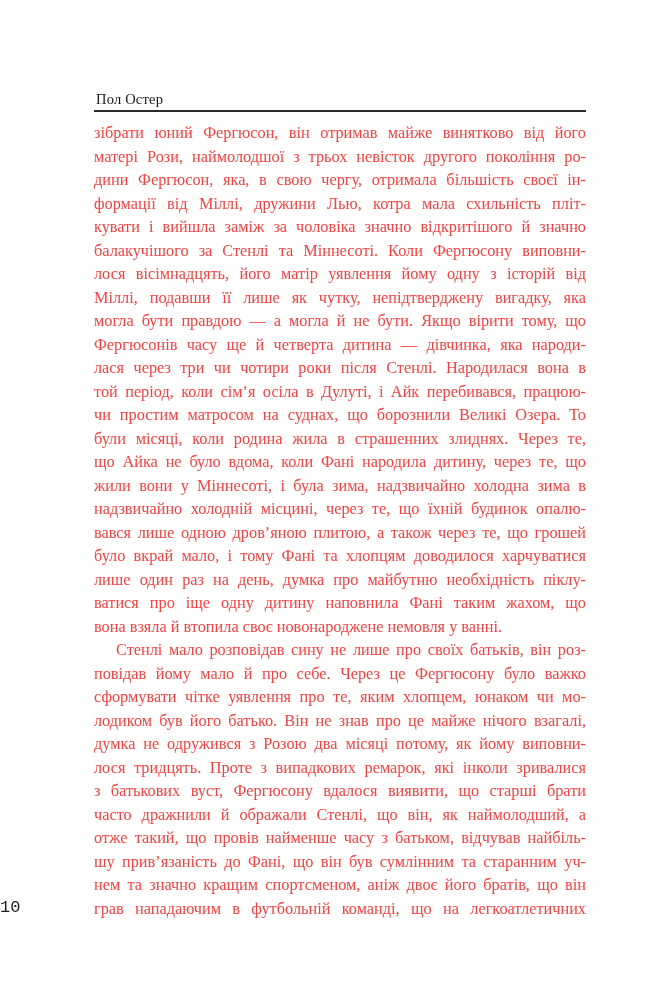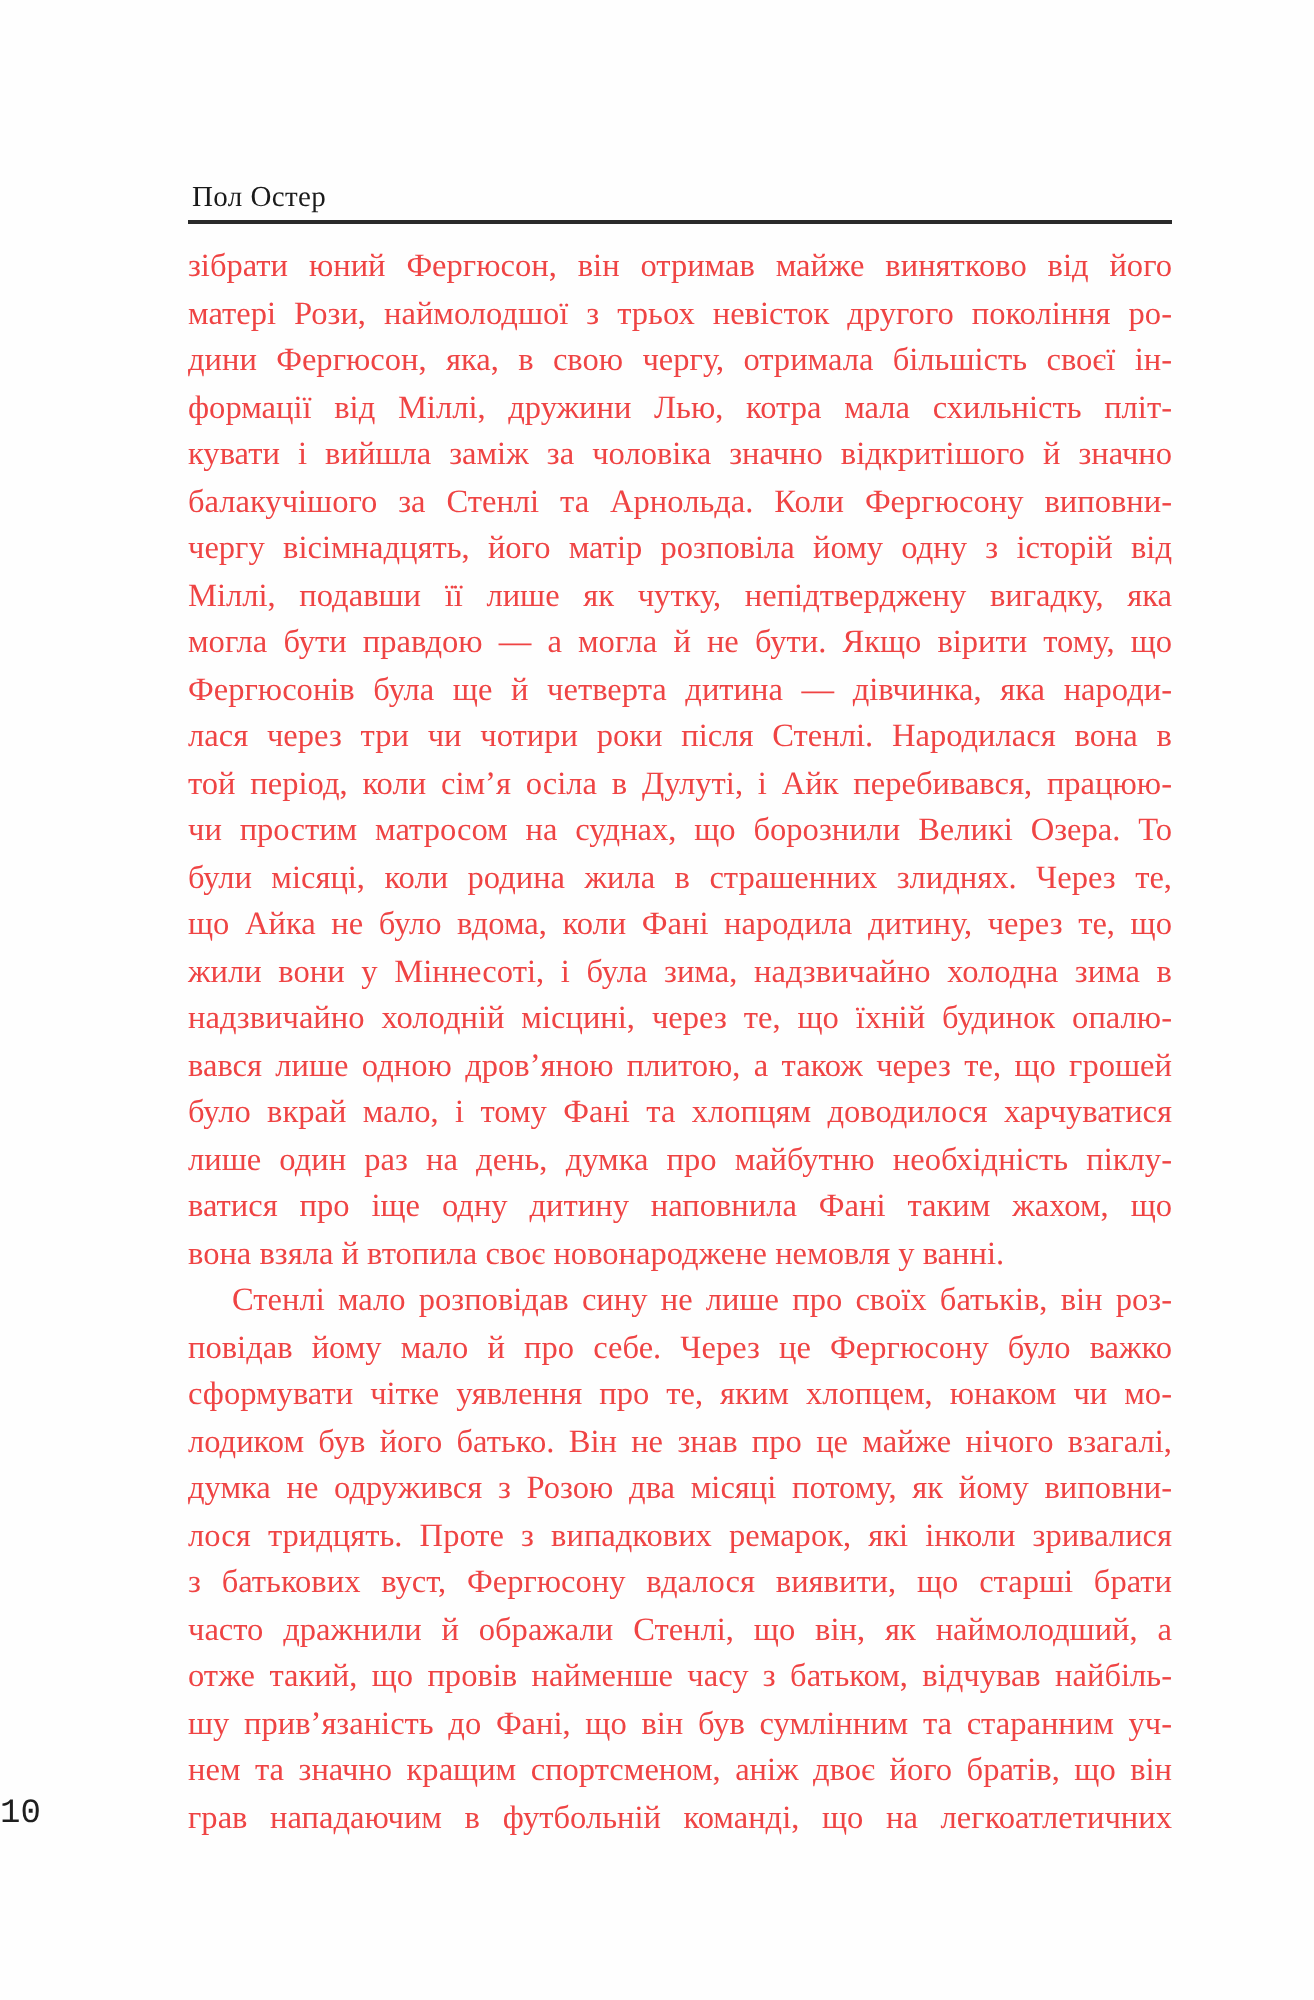--- a/index.html
+++ b/index.html
@@ -79,25 +79,25 @@
     <span class="running-head-text">Пол Остер</span>
   </div>
 
   <div class="body-text">
     <div id="para-0">
         <span class="line">зібрати юний Фергюсон, він отримав майже винятково від його</span>
         <span class="line">матері Рози, наймолодшої з трьох невісток другого покоління ро-</span>
         <span class="line">дини Фергюсон, яка, в свою чергу, отримала більшість своєї ін-</span>
         <span class="line">формації від Міллі, дружини Лью, котра мала схильність пліт-</span>
         <span class="line">кувати і вийшла заміж за чоловіка значно відкритішого й значно</span>
-        <span class="line">балакучішого за Стенлі та Арнольда. Коли Фергюсону виповни-</span>
-        <span class="line">чергу вісімнадцять, його матір розповіла йому одну з історій від</span>
+        <span class="line">балакучішого за Стенлі та Міннесоті. Коли Фергюсону виповни-</span>
+        <span class="line">лося вісімнадцять, його матір уявлення йому одну з історій від</span>
         <span class="line">Міллі, подавши її лише як чутку, непідтверджену вигадку, яка</span>
         <span class="line">могла бути правдою — а могла й не бути. Якщо вірити тому, що</span>
-        <span class="line">Фергюсонів була ще й четверта дитина — дівчинка, яка народи-</span>
+        <span class="line">Фергюсонів часу ще й четверта дитина — дівчинка, яка народи-</span>
         <span class="line">лася через три чи чотири роки після Стенлі. Народилася вона в</span>
         <span class="line">той період, коли сім’я осіла в Дулуті, і Айк перебивався, працюю-</span>
         <span class="line">чи простим матросом на суднах, що борознили Великі Озера. То</span>
         <span class="line">були місяці, коли родина жила в страшенних злиднях. Через те,</span>
         <span class="line">що Айка не було вдома, коли Фані народила дитину, через те, що</span>
         <span class="line">жили вони у Міннесоті, і була зима, надзвичайно холодна зима в</span>
         <span class="line">надзвичайно холодній місцині, через те, що їхній будинок опалю-</span>
         <span class="line">вався лише одною дров’яною плитою, а також через те, що грошей</span>
         <span class="line">було вкрай мало, і тому Фані та хлопцям доводилося харчуватися</span>
         <span class="line">лише один раз на день, думка про майбутню необхідність піклу-</span>

